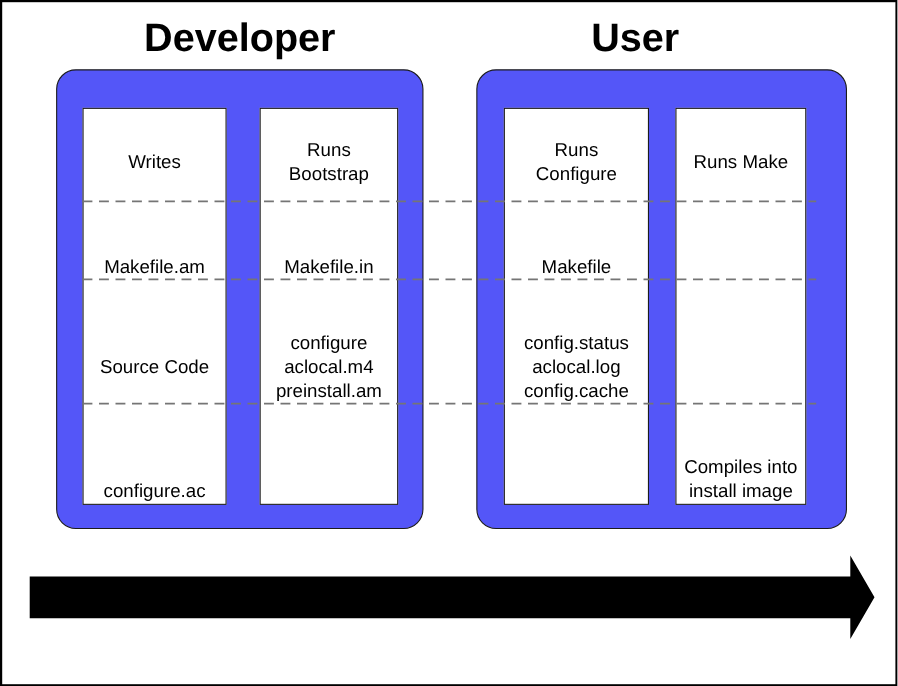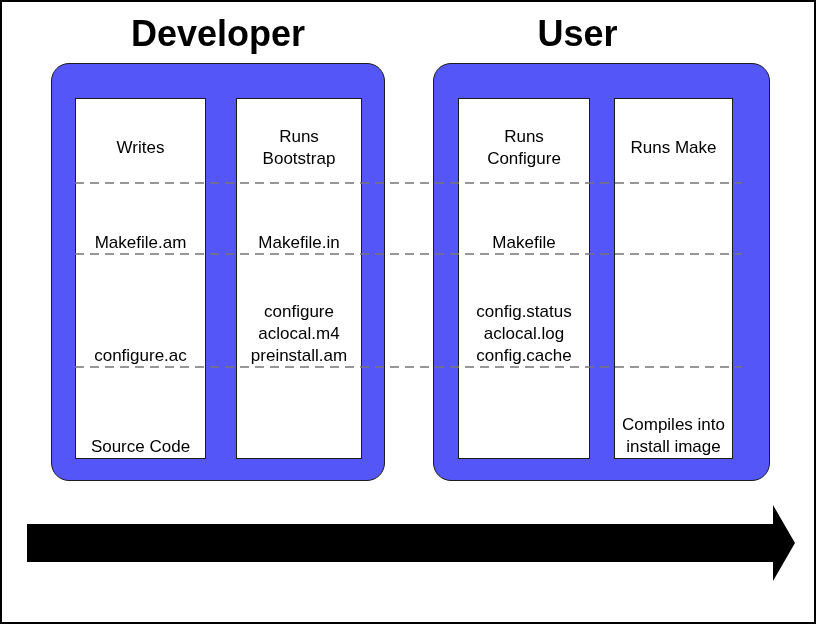--- a/index.html
+++ b/index.html
@@ -113,25 +113,25 @@
   <div class="panel p-dev"></div>
   <div class="panel p-user"></div>
 
   <div class="col c1">
     <div class="sec h1">
       <div class="ln">Writes</div>
     </div>
     <div class="sec h2">
       <div class="ln">Makefile.am</div>
     </div>
+    <div class="sec h4">
+      <div class="ln">Source Code</div>
+    </div>
     <div class="sec h3">
       <div class="ln">configure.ac</div>
-    </div>
-    <div class="sec h4">
-      <div class="ln">Source Code</div>
     </div>
   </div>
 
   <div class="col c2">
     <div class="sec h1">
       <div class="ln">Runs</div>
       <div class="ln">Bootstrap</div>
     </div>
     <div class="sec h2">
       <div class="ln">Makefile.in</div>

